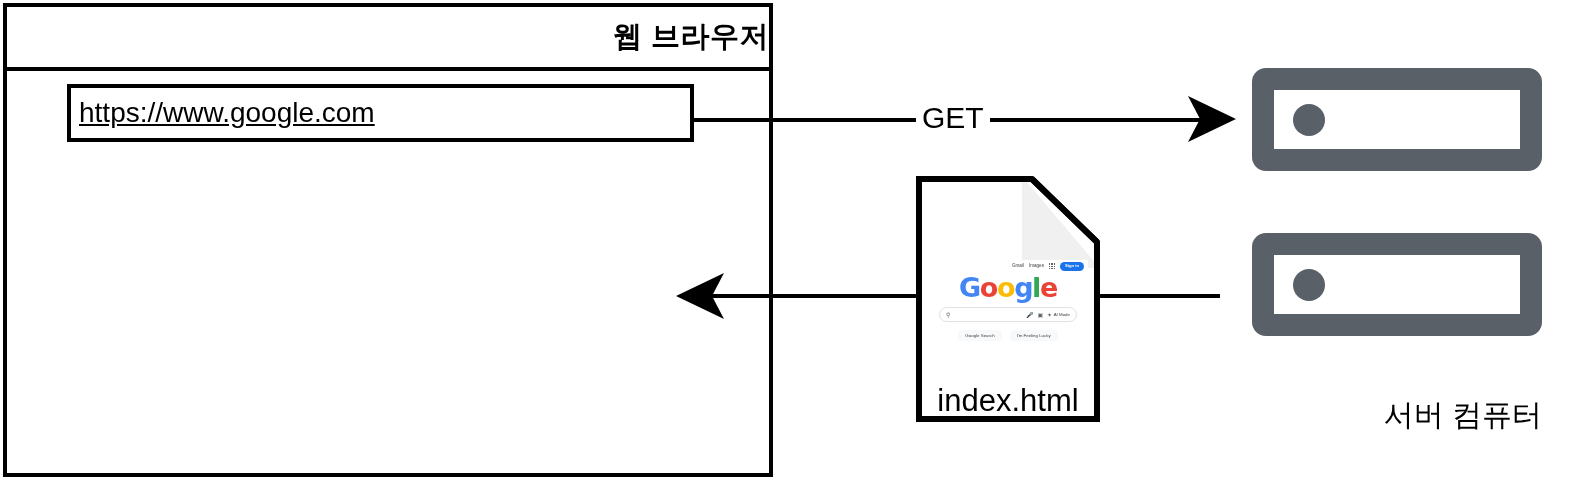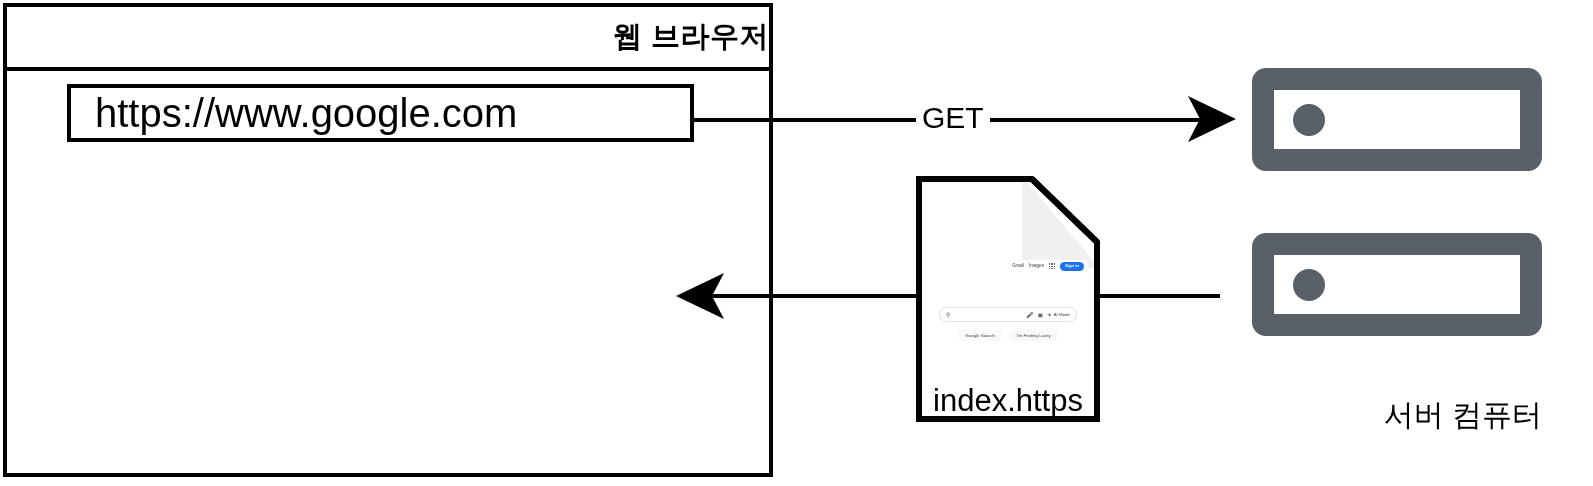--- a/index.html
+++ b/index.html
@@ -53,24 +53,25 @@
     width: 627px;
     height: 58px;
     border: 4px solid #000000;
     box-sizing: border-box;
     background: #ffffff;
     display: flex;
     align-items: center;
     z-index: 6;
   }
   #url-bar-text {
-    font-size: 40px;
-    padding-left: 24px;
-    white-space: nowrap;
-    line-height: 1;
+    font-size: 28px;
+    padding-left: 8px;
+    white-space: nowrap;
+    line-height: 1;
+    text-decoration: underline;
   }
 
   
   .line-h {
     position: absolute;
     height: 4px;
     background: #000000;
     z-index: 5;
   }
   svg.arrowhead {
@@ -323,39 +324,42 @@
           <i></i>
           <i></i>
           <i></i>
           <i></i>
           <i></i>
           <i></i>
       </span>
       <span id="g-signin">Sign in</span>
     </div>
 
+    <div id="g-logo">
+      <span style="color:#4285F4">G</span><span style="color:#EA4335">o</span><span style="color:#FBBC05">o</span><span style="color:#4285F4">g</span><span style="color:#34A853">l</span><span style="color:#EA4335">e</span>
+    </div>
 
     <div id="g-searchbar">
       <span class="g-mini-icon">⚲</span>
       <span class="spacer"></span>
       <span class="g-mini-icon">🎤</span>
       <span class="g-mini-icon">▣</span>
       <span id="g-aimode">
         <span class="g-mini-icon">✦</span>
         <span>AI Mode</span>
       </span>
     </div>
 
     <div id="g-buttons">
       <span class="g-btn">Google Search</span>
       <span class="g-btn">I'm Feeling Lucky</span>
     </div>
   </div>
 
-  <div id="doc-filename">index.https</div>
+  <div id="doc-filename">index.html</div>
 </div>
 
 <div id="server-group">
   <div class="server-unit" id="server-unit-1">
     <div class="shell"></div>
     <div class="led"></div>
   </div>
   <div class="server-unit" id="server-unit-2">
     <div class="shell"></div>
     <div class="led"></div>

